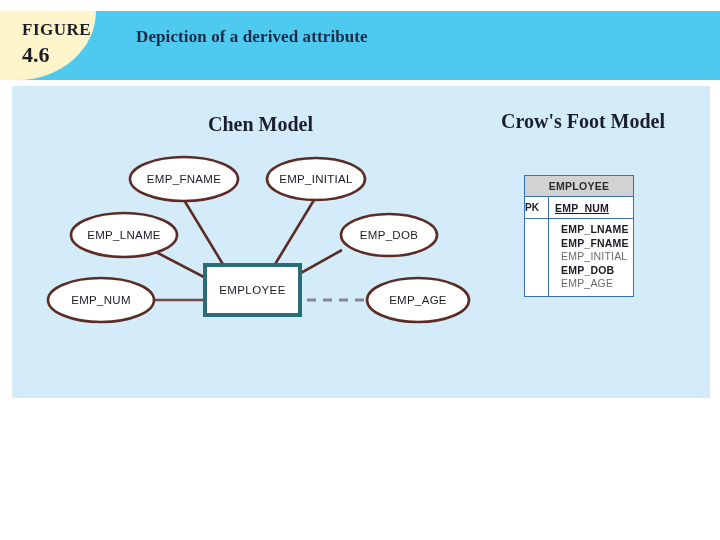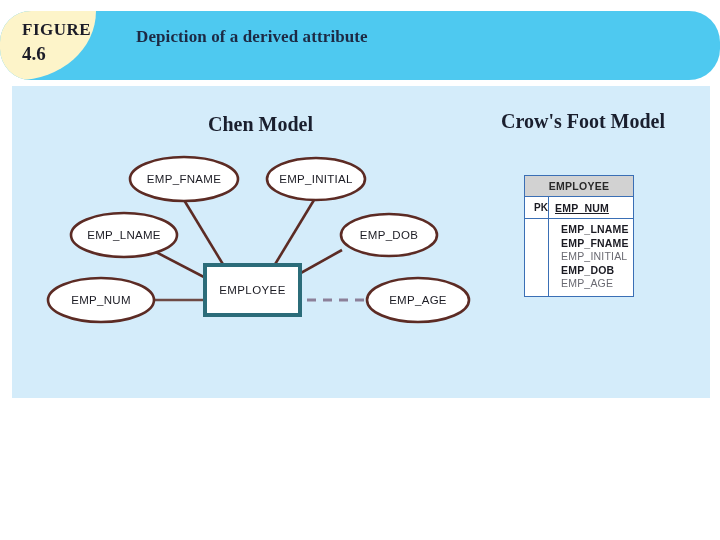--- a/index.html
+++ b/index.html
@@ -17,21 +17,20 @@
 
   
   #figure-header {
     position: absolute;
     left: 0;
     top: 11px;
     width: 720px;
     height: 69px;
     background: #4ec9f0;
     overflow: hidden;
-    border-radius: 31px;
   }
   #figure-tab {
     position: absolute;
     left: 0;
     top: 0;
     width: 96px;
     height: 69px;
     background: #fdf4c9;
     border-bottom-right-radius: 78px 69px;
   }
@@ -45,21 +44,21 @@
     letter-spacing: 0.5px;
     color: #1c1c28;
     line-height: 1.0;
   }
   #figure-number {
     position: absolute;
     left: 22px;
     top: 33px;
     font-family: "Liberation Serif", serif;
     font-weight: bold;
-    font-size: 19px;
+    font-size: 22px;
     color: #1c1c28;
     line-height: 1.0;
   }
   #figure-caption {
     position: absolute;
     left: 106px;
     top: 16px;
     font-family: "Liberation Serif", serif;
     font-weight: bold;
     font-size: 17px;
@@ -147,21 +146,21 @@
     height: 22px;
     border-bottom: 1px solid #3a6fb5;
     align-items: center;
   }
   .cf-key-col {
     width: 24px;
     min-width: 24px;
     border-right: 1px solid #3a6fb5;
     display: flex;
     align-items: center;
-    justify-content: flex-end;
+    justify-content: flex-start;
     box-sizing: border-box;
     align-self: stretch;
   }
   .cf-key-text {
     font-family: "Liberation Sans", sans-serif;
     font-size: 10px;
     font-weight: bold;
     color: #1b1b23;
   }
   .cf-attr-col {

